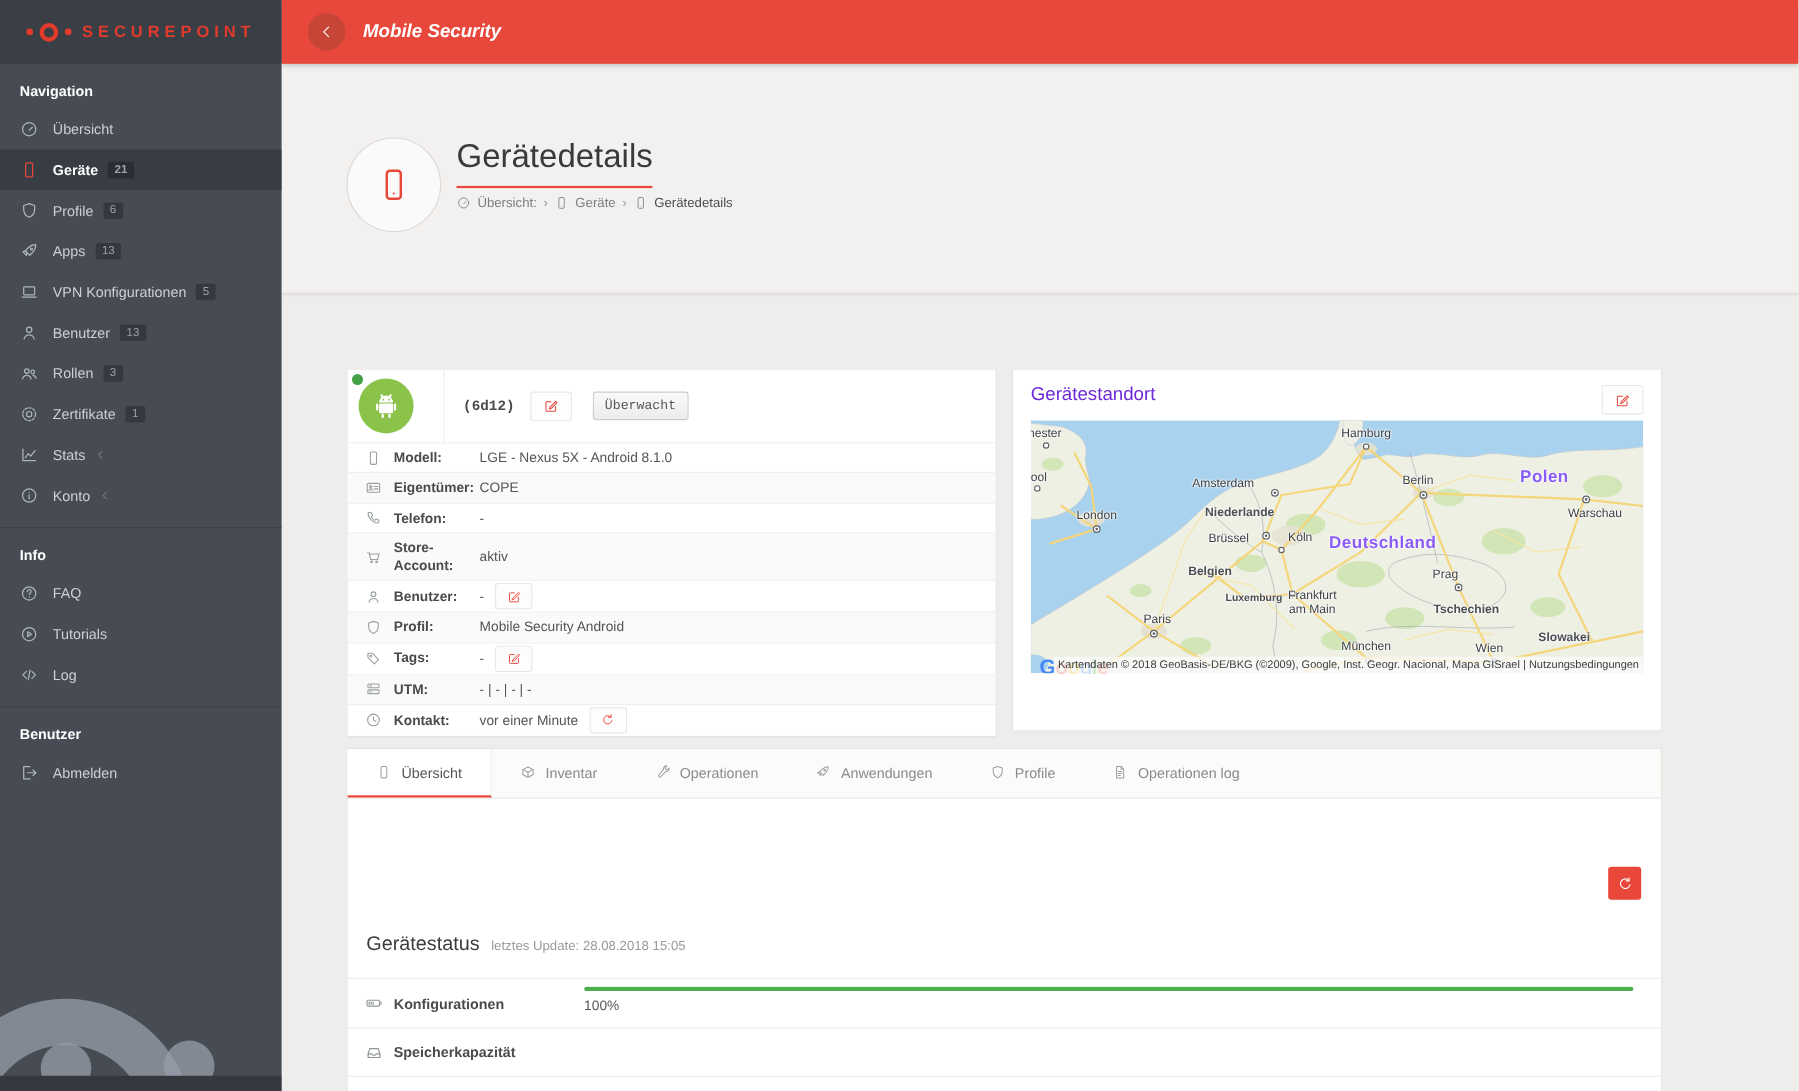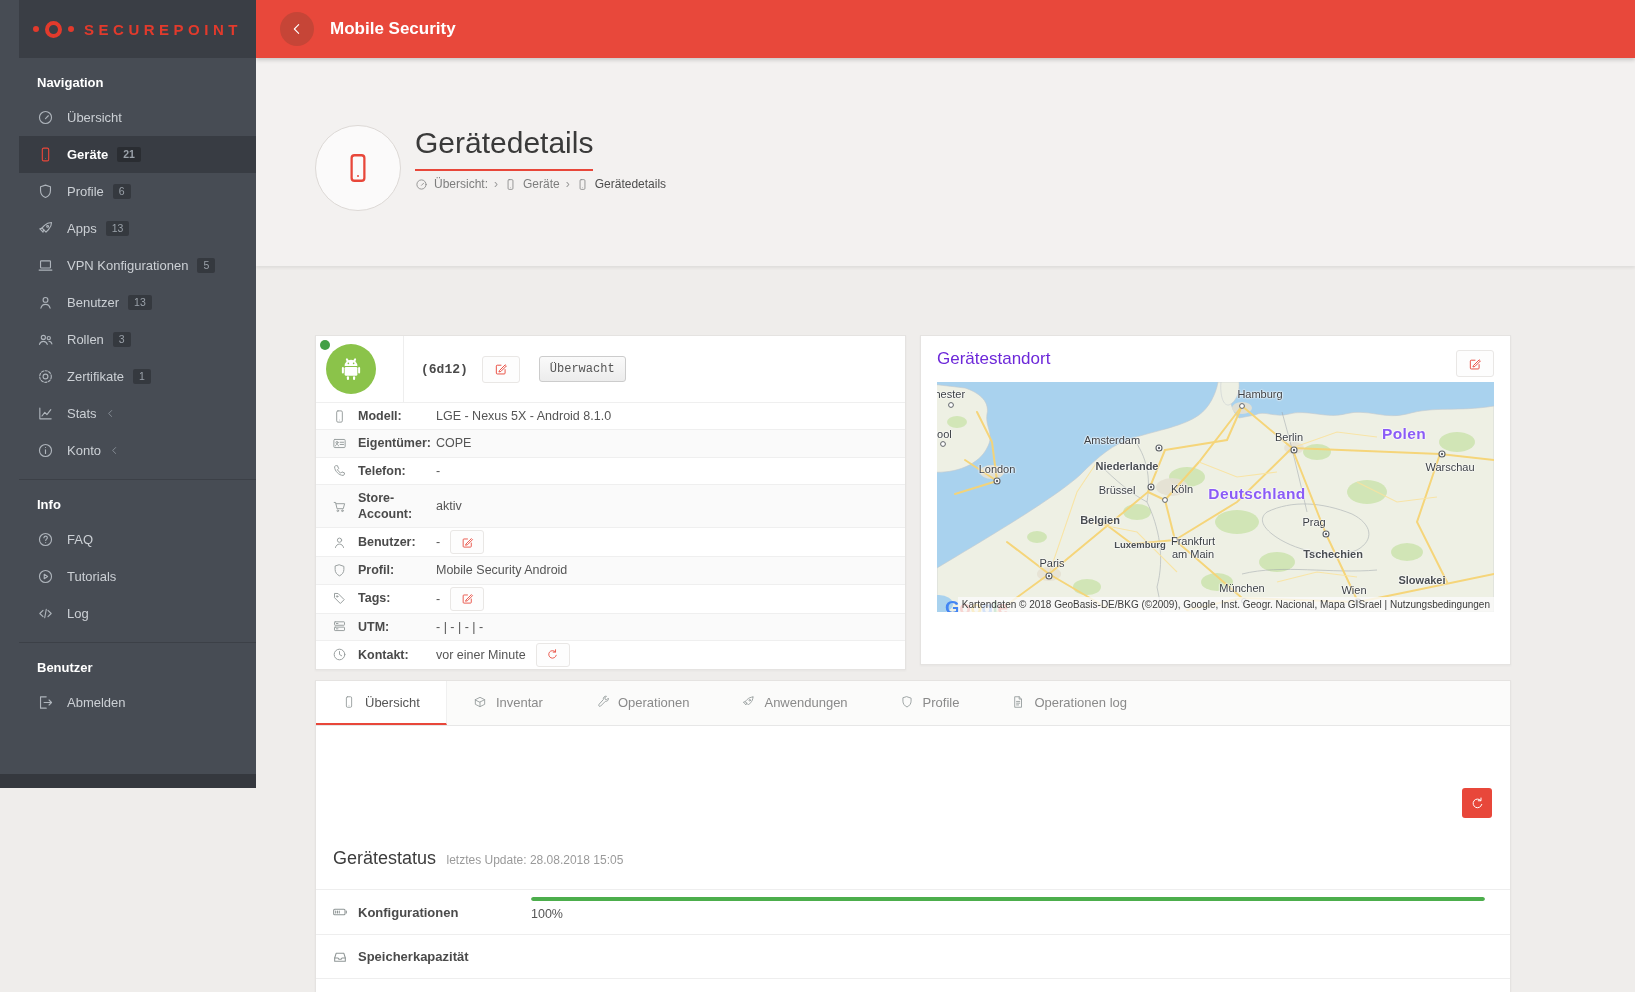--- a/index.html
+++ b/index.html
@@ -4,21 +4,21 @@
 <style>
   * { margin:0; padding:0; box-sizing:border-box; }
   html,body { width:1635px; height:992px; overflow:hidden; }
   body { font-family:"Liberation Sans", sans-serif; background:#efedeb; color:#444; }
   #screen { position:relative; width:1635px; height:992px; overflow:hidden; }
 
   svg.ic { width:100%; height:100%; display:block; }
   .sym { stroke:currentColor; fill:none; stroke-width:1.6; stroke-linecap:round; stroke-linejoin:round; }
 
   
-  .sidebar { position:absolute; left:0; top:0; width:256px; height:788px; background:#474c54; overflow:hidden; z-index:5;padding-left:19px; }
+  .sidebar { position:absolute; left:0; top:0; width:256px; height:992px; background:#474c54; overflow:hidden; z-index:5; }
   .logo-bar { height:58px; background:#3a3e45; display:flex; align-items:center; justify-content:center; gap:6px; }
   .logo-dot { width:6px; height:6px; border-radius:50%; background:#e23a2c; }
   .logo-ring { width:17px; height:17px; border-radius:50%; border:4.5px solid #e23a2c; }
   .logo-text { color:#e23a2c; font-size:15px; font-weight:bold; letter-spacing:4.5px; margin-left:4px; }
   .nav-section-label { color:#fff; font-weight:bold; font-size:13px; padding:17px 18px 9px 18px; }
   .nav-divider { border-top:1px solid #3c4047; margin-top:10px; }
   .nav-item { display:flex; align-items:center; height:37px; padding:0 16px 0 18px; color:#ccd0d5; font-size:13px; cursor:pointer; text-decoration:none; }
   .nav-item .nicon { width:17px; height:17px; color:#aeb4bb; margin-right:13px; flex:none; }
   .nav-item .nlabel { white-space:nowrap; }
   .nav-item .nbadge { margin-left:9px; background:rgba(0,0,0,.25); color:#9aa1a9; font-size:10.5px; padding:2px 6px; border-radius:2px; line-height:1; }
@@ -26,21 +26,21 @@
   .nav-item .nchev { width:11px; height:11px; color:#9aa1a9; margin-left:8px; }
   .nav-item.active { background:#383c43; color:#fff; font-weight:bold; }
   .nav-item.active .nicon { color:#e8473a; }
   .sb-footer-strip { position:absolute; left:0; bottom:0; width:256px; height:14px; background:#35383e; }
   .wm-ring { position:absolute; left:-55px; top:908px; width:230px; height:230px; border-radius:50%; border:42px solid rgba(150,157,168,.75); }
   .wm-dot1 { position:absolute; left:37px; top:948px; width:46px; height:46px; border-radius:50%; background:rgba(150,157,168,.75); }
   .wm-dot2 { position:absolute; left:149px; top:946px; width:46px; height:46px; border-radius:50%; background:rgba(150,157,168,.75); }
 
   
   .main { position:absolute; left:256px; top:0; width:1379px; height:992px; }
-  .topbar { position:relative; height:58px; background:#e8483b; display:flex; align-items:center; box-shadow:0 2px 4px rgba(0,0,0,.18); z-index:4; }
+  .topbar { position:relative; height:58px; background:#e8483b; display:flex; align-items:center; box-shadow:0 2px 4px rgba(0,0,0,.18); z-index:4;font-style:italic; }
   .back-btn { width:34px; height:34px; border-radius:50%; background:#c64537; border:none; color:#fff; margin-left:24px; cursor:pointer; display:flex; align-items:center; justify-content:center; }
   .back-btn svg { width:16px; height:16px; }
   .topbar h1 { color:#fff; font-size:17px; font-weight:bold; margin-left:16px; }
 
   .pagehead { position:relative; height:208px; background:#f3f1f0; box-shadow:0 2px 3px rgba(0,0,0,.07); z-index:3; }
   .ph-avatar { position:absolute; left:59px; top:67px; width:86px; height:86px; border-radius:50%; background:#fbfafa; border:1px solid #ddd9d6; display:flex; align-items:center; justify-content:center; color:#e8473a; }
   .ph-avatar svg { width:34px; height:34px; }
   .ph-title { position:absolute; left:159px; top:68px; }
   .ph-title h2 { font-size:30px; font-weight:400; color:#3a3a3a; display:inline-block; border-bottom:2px solid #e8473a; padding-bottom:9px; }
   .breadcrumb { position:absolute; left:159px; top:119px; display:flex; align-items:center; font-size:12px; color:#7d7d7d; gap:6px; }
@@ -754,21 +754,21 @@
                 <circle cx="421" cy="220" r="1.2"></circle>
                   <circle cx="389" cy="152" r="1.2"></circle>
                 <circle cx="222" cy="66" r="1.2"></circle>
                   <circle cx="214" cy="105" r="1.2"></circle>
               </g>
             </g>
           </svg>
 
           <span class="mlbl city edge" style="left:-8px;top:12px">chester</span>
           <span class="mlbl city edge" style="left:-6px;top:52px">pool</span>
-          <span class="mlbl city" style="left:323px;top:12px">Hamburg</span>
+          <span class="mlbl city" style="left:305px;top:12px">Hamburg</span>
           <span class="mlbl city" style="left:175px;top:58px">Amsterdam</span>
           <span class="mlbl country-sm" style="left:190px;top:84px">Niederlande</span>
           <span class="mlbl city" style="left:60px;top:87px">London</span>
           <span class="mlbl city" style="left:180px;top:108px">Brüssel</span>
           <span class="mlbl city" style="left:245px;top:107px">Köln</span>
           <span class="mlbl country-lg" style="left:320px;top:112px">Deutschland</span>
           <span class="mlbl country-sm" style="left:163px;top:138px">Belgien</span>
           <span class="mlbl country-xs" style="left:203px;top:162px">Luxemburg</span>
           <span class="mlbl city wrap" style="left:256px;top:166px">Frankfurt am Main</span>
           <span class="mlbl city" style="left:115px;top:181px">Paris</span>

